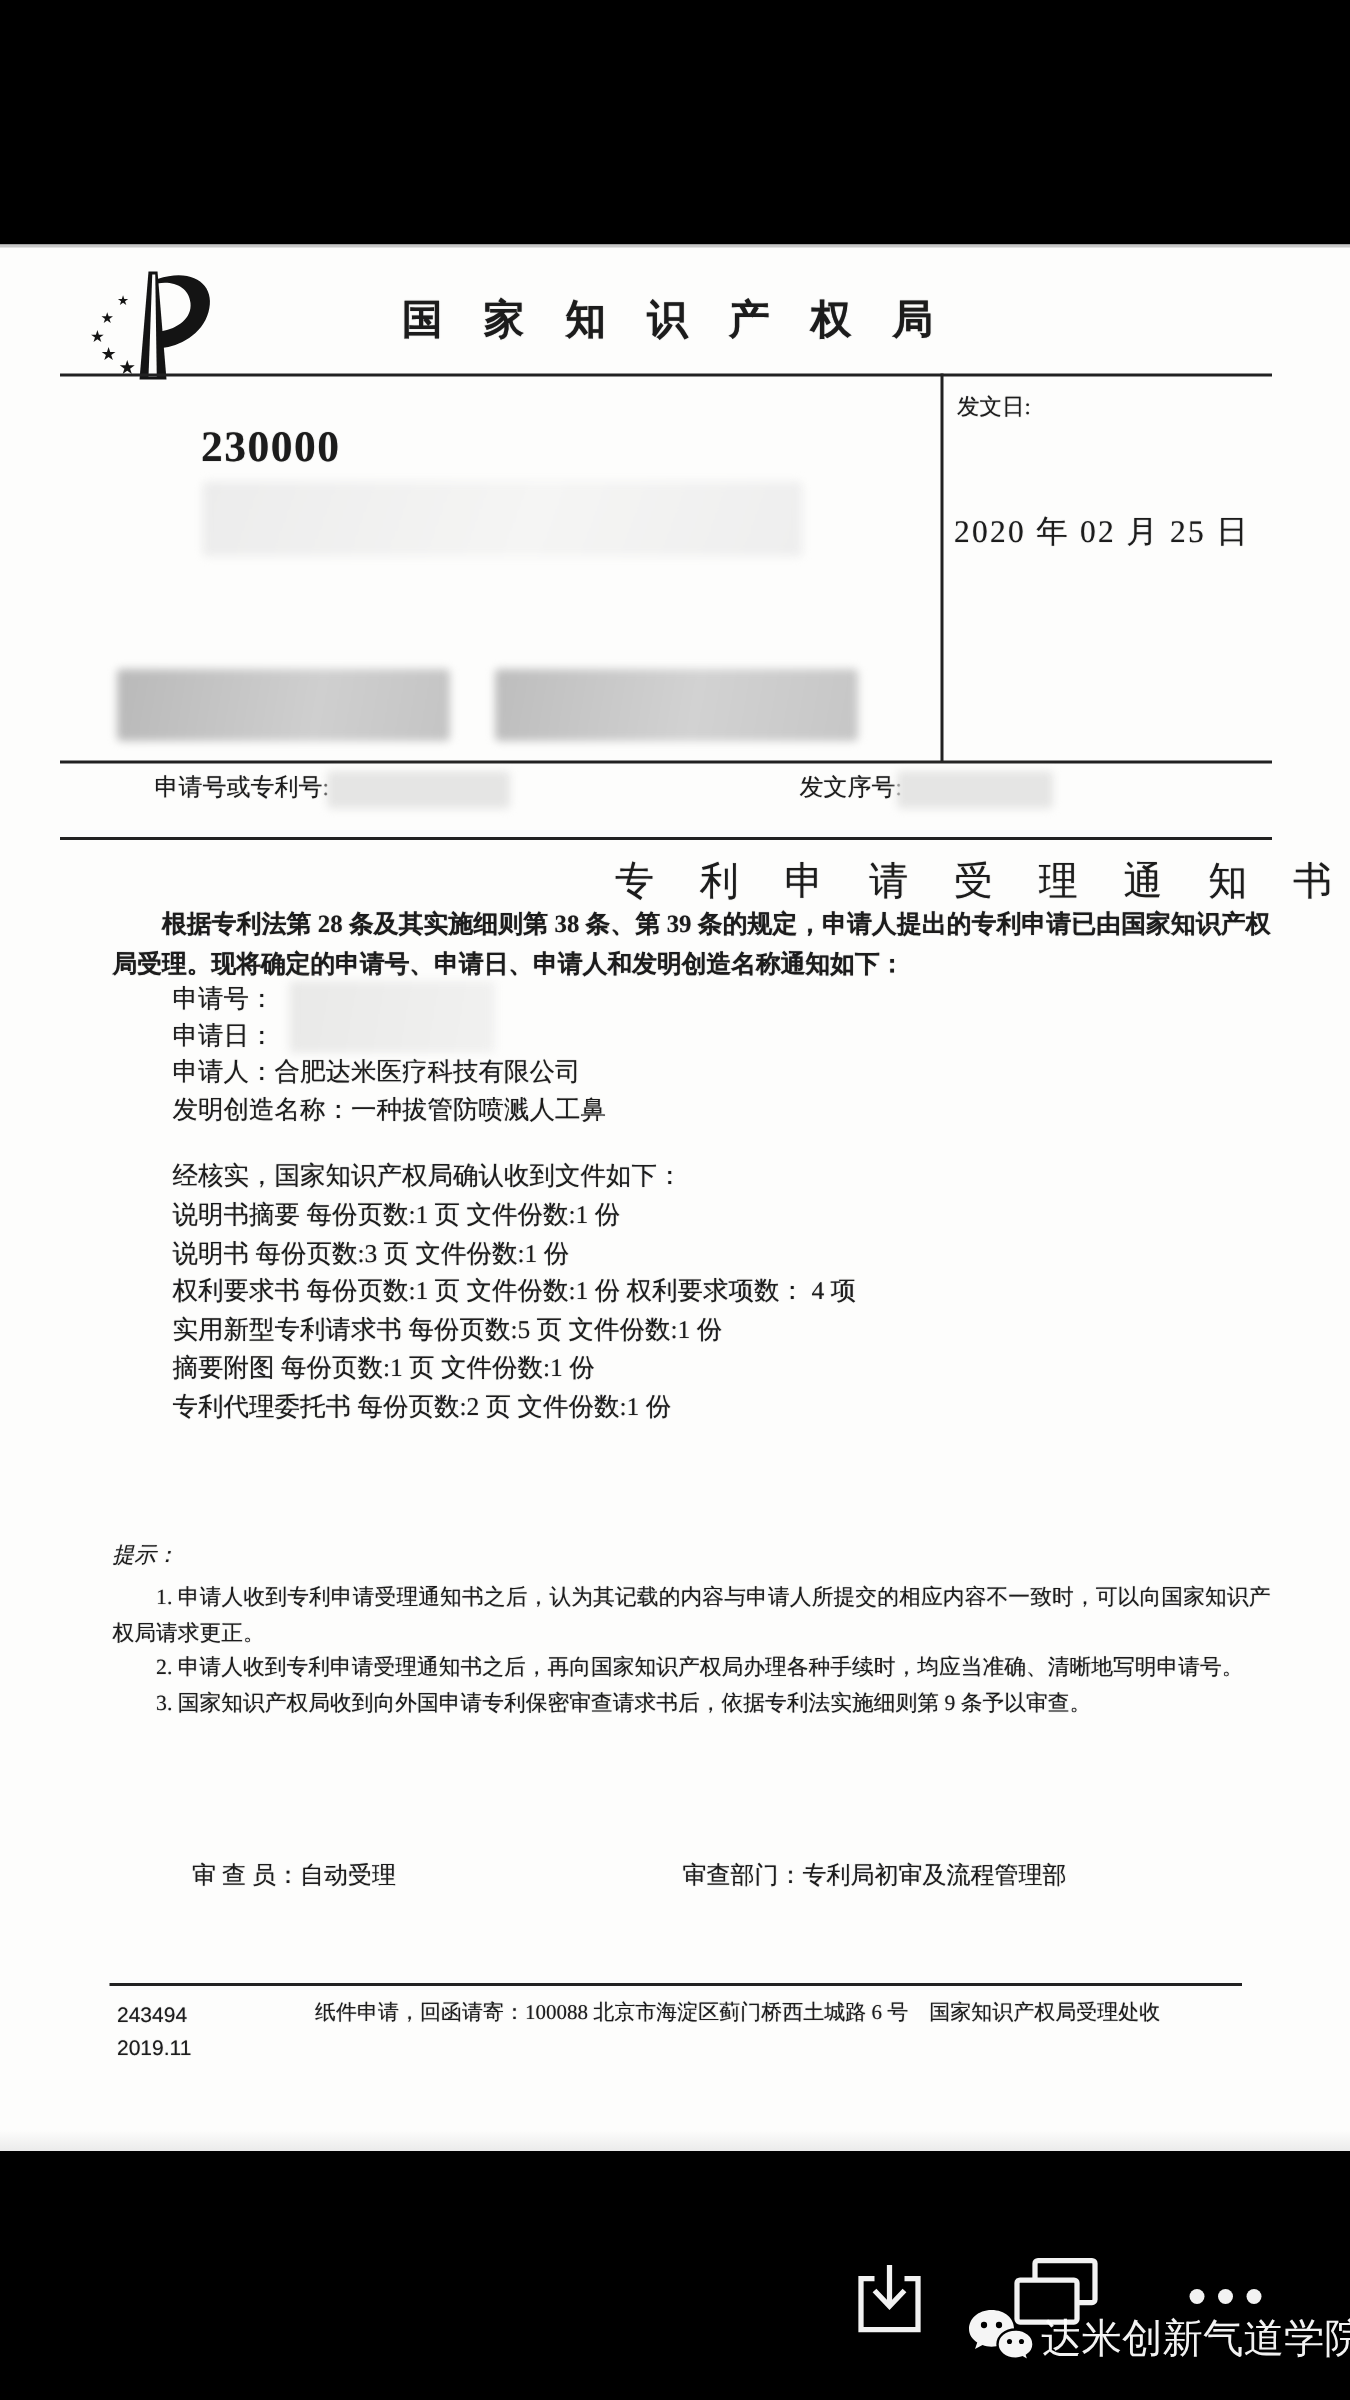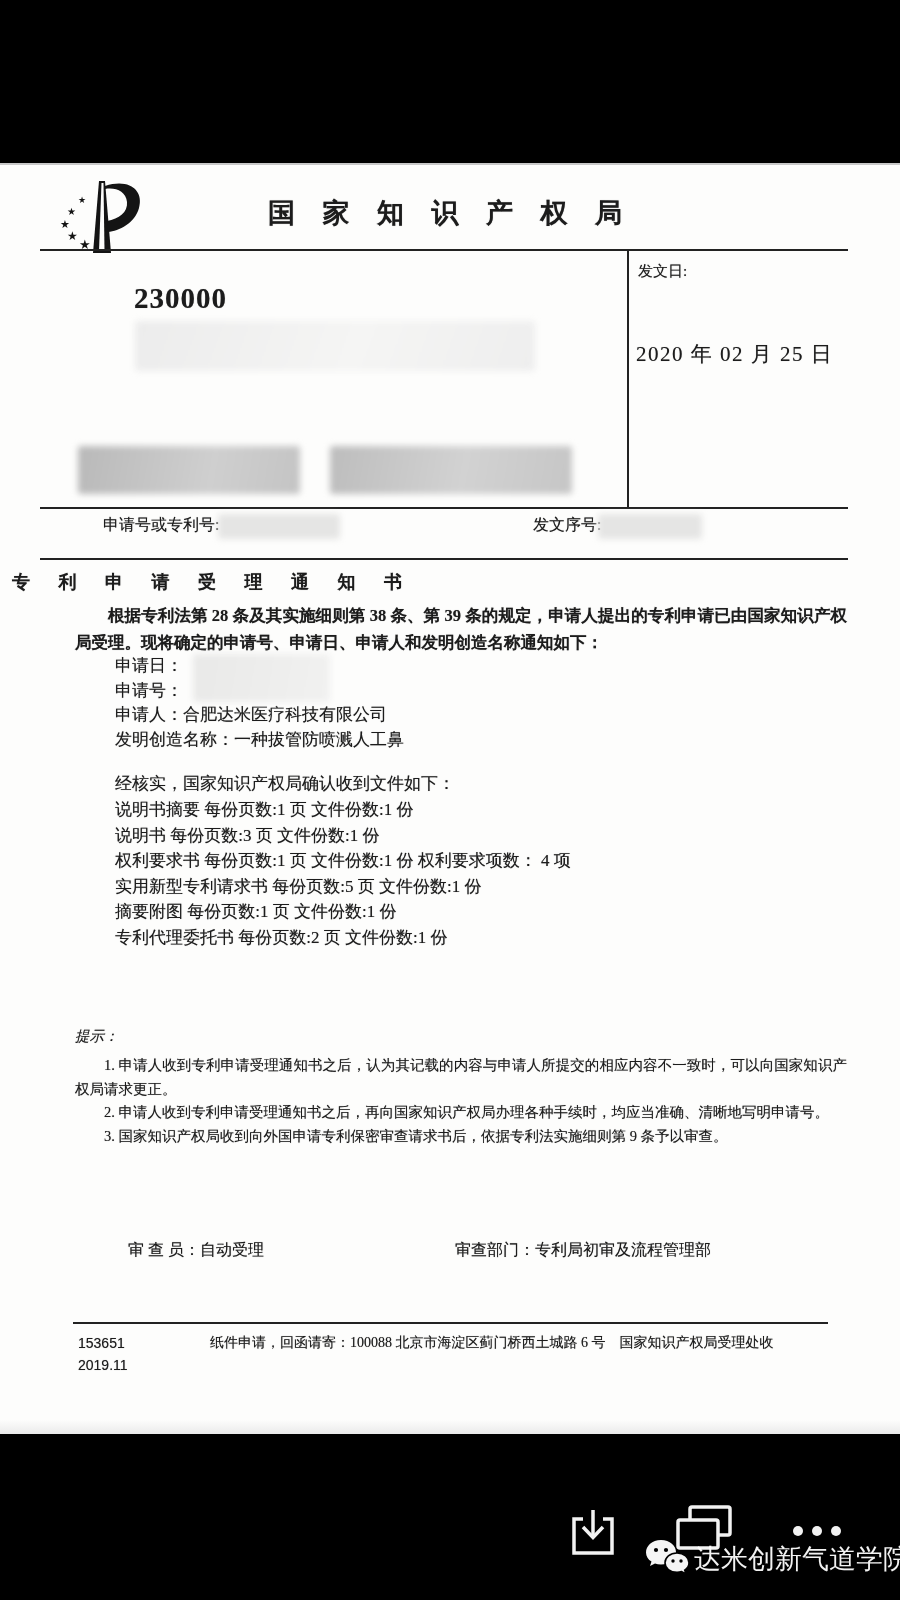--- a/index.html
+++ b/index.html
@@ -13,21 +13,21 @@
   .doc-text{text-shadow:0 0 0.7px rgba(70,70,70,0.65);}
   .hairline{position:absolute;background:#222;}
   .blur-box{position:absolute;filter:blur(3px);border-radius:3px;}
 
   .agency{left:0;top:30px;width:100%;text-align:center;font-size:27px;font-weight:bold;
           letter-spacing:10px;font-family:"Liberation Sans","DejaVu Sans",sans-serif;}
   .code230000{left:106px;top:117px;font-size:29px;font-weight:bold;letter-spacing:1px;margin-left:28px;}
   .issue-label{left:638px;top:97px;font-size:15px;}
   .issue-date{left:636px;top:175px;font-size:21px;letter-spacing:1.5px;}
   .numrow-label{font-size:16px;margin-left:28px;}
-  .notice-title{left:0;top:405px;width:100%;text-align:left;font-size:18px;font-weight:bold;
+  .notice-title{left:0;top:405px;width:100%;text-align:right;font-size:26px;font-weight:normal;
           letter-spacing:12px;text-indent:12px;}
   .intro{left:75px;top:437px;width:772px;font-size:16.5px;line-height:27px;text-indent:2em;text-align:justify;font-weight:bold;}
   .fields{left:115px;top:489px;font-size:17px;line-height:24.5px;}
   .confirm{left:115px;top:607px;font-size:17px;}
   .doclist{left:115px;top:632px;font-size:17px;line-height:25.5px;}
   .notes-label{left:75px;top:862px;font-size:14.5px;font-style:italic;}
   .notes{left:75px;top:889px;width:772px;font-size:14.5px;line-height:23.5px;text-align:justify;}
   .notes p{margin:0;text-indent:2em;}
   .examrow{font-size:16px;}
   .footer-codes{left:78px;top:1167px;font-size:14px;line-height:22px;font-family:"Liberation Sans","DejaVu Sans",sans-serif;}
@@ -82,22 +82,22 @@
     <div class="abs numrow-label doc-text" style="left:505px;top:350px;">发文序号:</div>
     <div class="blur-box" style="left:598px;top:349px;width:104px;height:25px;background:#e5e5e4;"></div>
 
     <div class="hairline" style="left:40px;top:393px;width:808px;height:1.5px;"></div>
 
     <div class="abs notice-title doc-text">专 利 申 请 受 理 通 知 书</div>
 
     <div class="abs intro doc-text">根据专利法第 28 条及其实施细则第 38 条、第 39 条的规定，申请人提出的专利申请已由国家知识产权局受理。现将确定的申请号、申请日、申请人和发明创造名称通知如下：</div>
 
     <div class="abs fields doc-text">
+      <div><span>申请号：</span><span></span></div>
       <div><span>申请日：</span><span></span></div>
-      <div><span>申请号：</span><span></span></div>
       <div><span>申请人：</span><span>合肥达米医疗科技有限公司</span></div>
       <div><span>发明创造名称：</span><span>一种拔管防喷溅人工鼻</span></div>
     </div>
     <div class="blur-box" style="left:193px;top:489px;width:137px;height:48px;background:linear-gradient(100deg,#e9e9e8,#f1f1f0);"></div>
 
     <div class="abs confirm doc-text">经核实，国家知识产权局确认收到文件如下：</div>
     <div class="abs doclist doc-text">
       <div>说明书摘要 每份页数:1 页 文件份数:1 份</div>
       <div>说明书 每份页数:3 页 文件份数:1 份</div>
       <div>权利要求书 每份页数:1 页 文件份数:1 份 权利要求项数： 4 项</div>
@@ -113,21 +113,21 @@
       <p>3. 国家知识产权局收到向外国申请专利保密审查请求书后，依据专利法实施细则第 9 条予以审查。</p>
     </div>
 
     <div class="abs examrow doc-text" style="left:0;top:1075px;width:900px;">
       <span style="position:absolute;left:128px;text-align:right;"><span>审 查 员：</span><span>自动受理</span></span>
       <span style="position:absolute;left:455px;"><span>审查部门：</span><span>专利局初审及流程管理部</span></span>
     </div>
 
     <div class="hairline" style="left:73px;top:1157px;width:755px;height:2px;"></div>
     <div class="abs footer-codes doc-text">
-      <div>153651</div>
+      <div>243494</div>
       <div>2019.11</div>
     </div>
     <div class="abs footer-text doc-text">
       <p>纸件申请，回函请寄：100088 北京市海淀区蓟门桥西土城路 6 号　国家知识产权局受理处收</p>
     </div>
   </div>
 
   <div class="abs" style="left:0;top:1434px;width:900px;height:166px;background:#000;"></div>
 
   <svg class="viewer-icon" style="left:566px;top:1506px;" width="54" height="54" viewBox="0 0 54 54">

